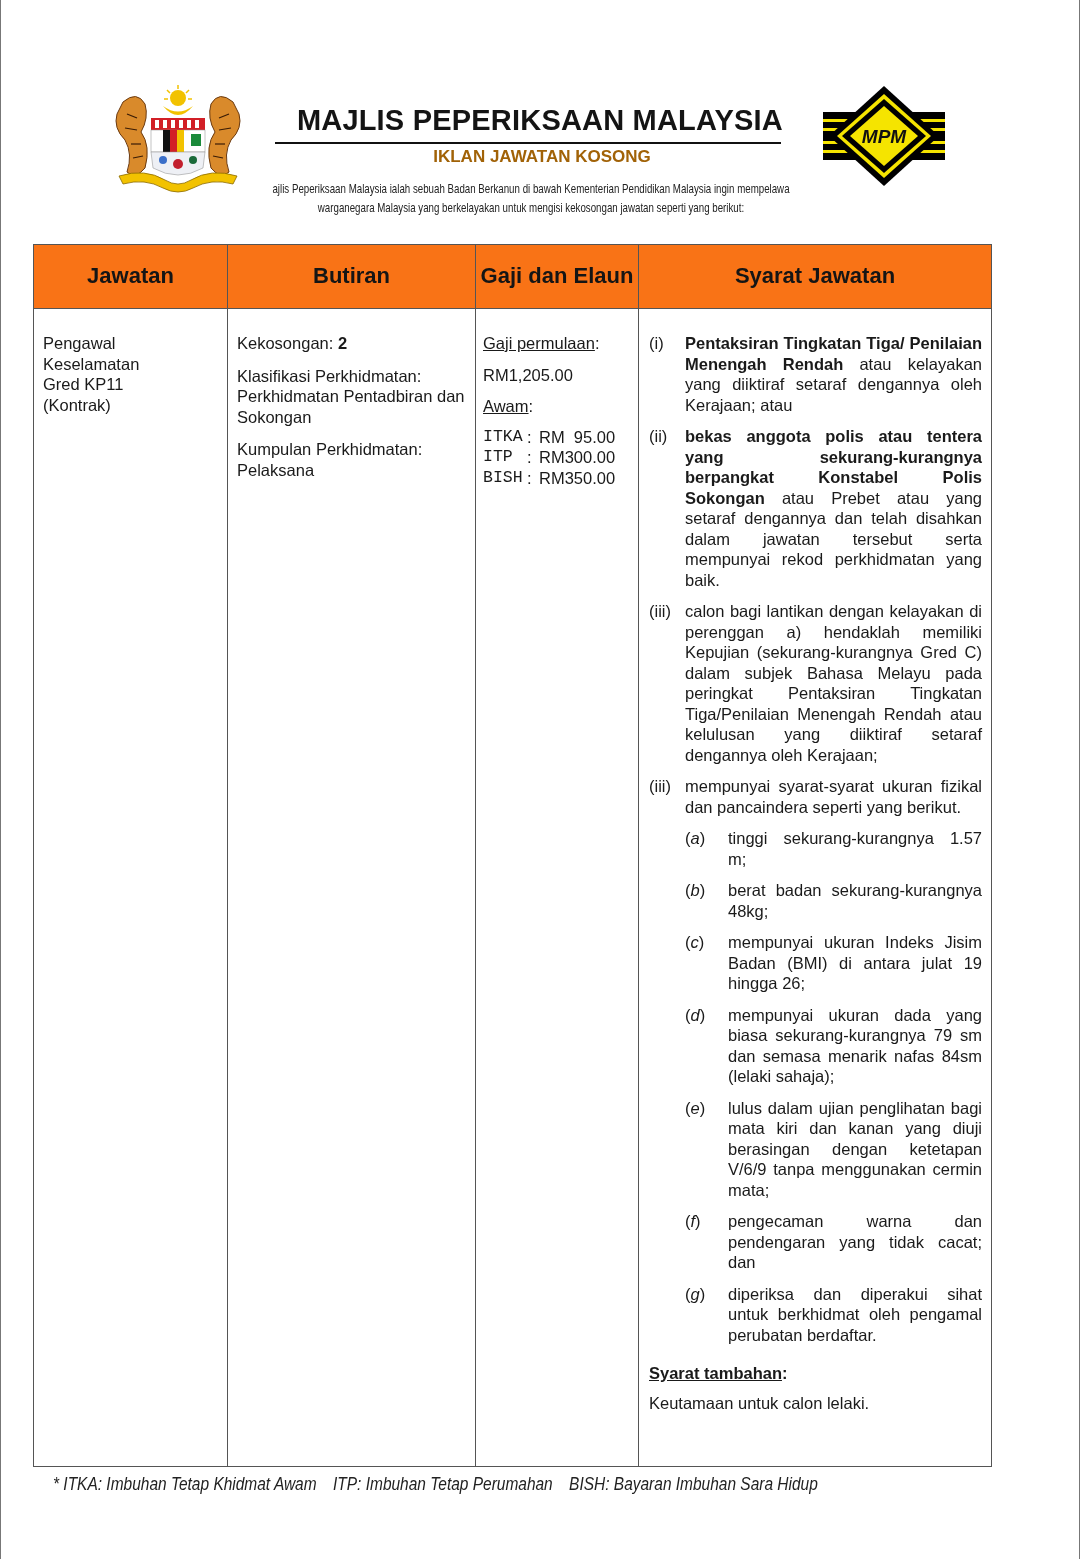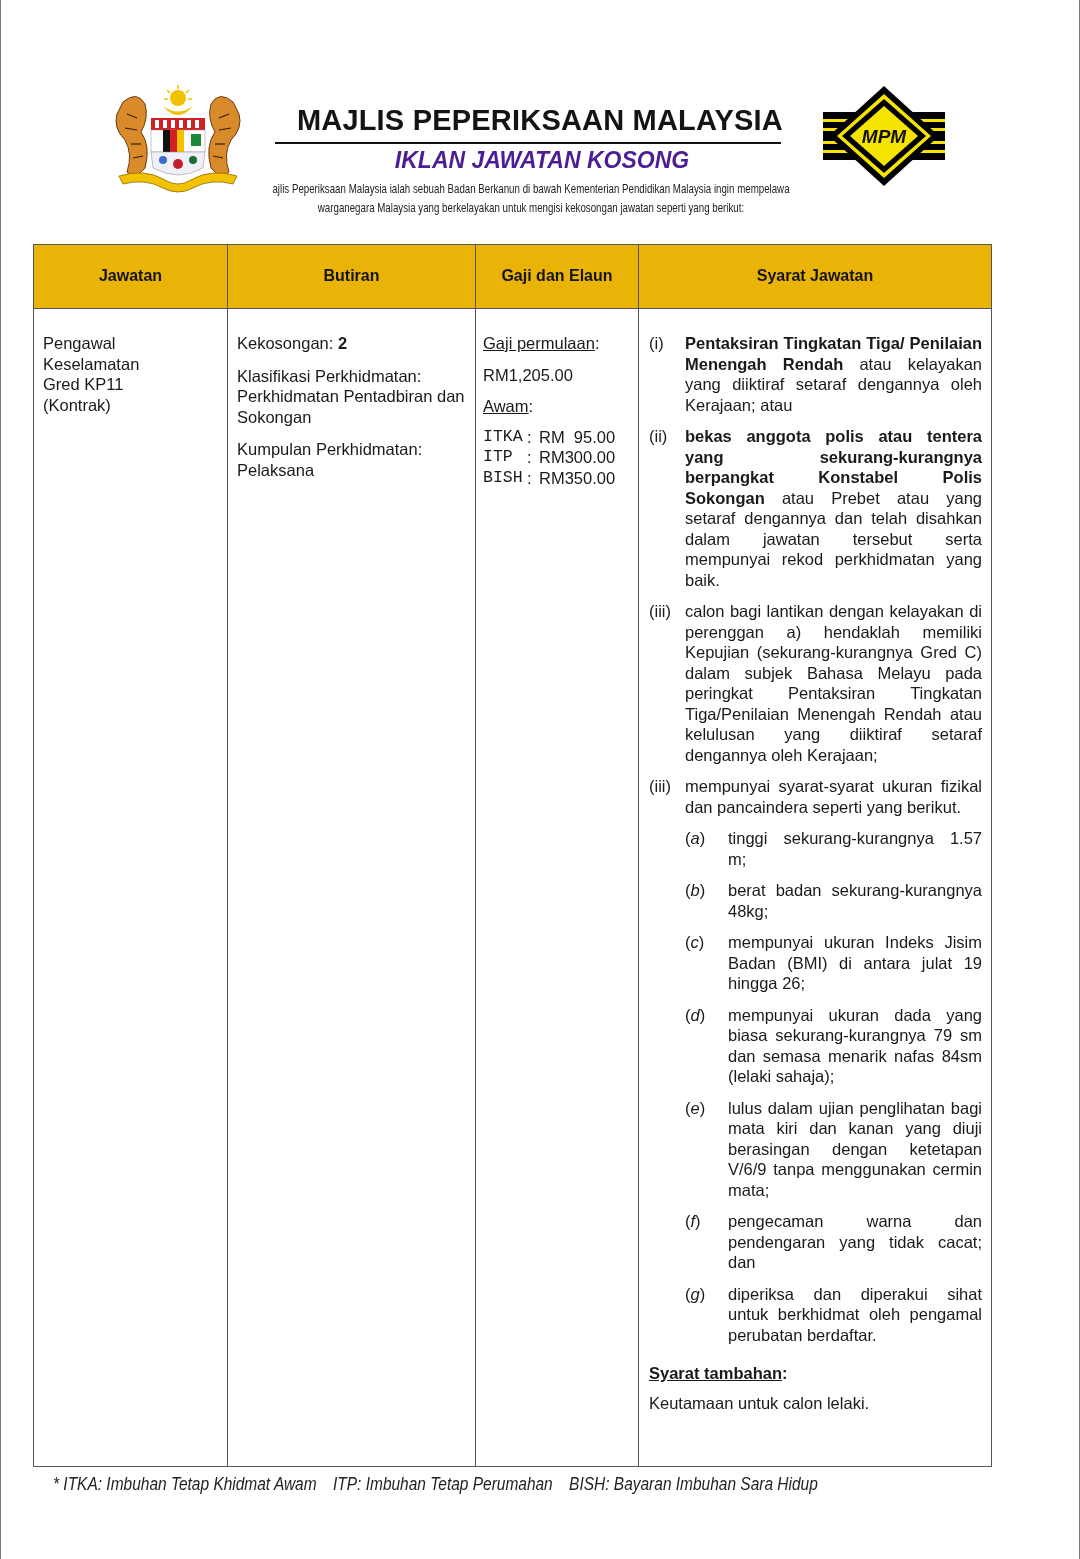--- a/index.html
+++ b/index.html
@@ -14,37 +14,37 @@
   .crest { position: absolute; left: 104px; top: 84px; width: 146px; height: 112px; }
   .mpm-logo { position: absolute; left: 818px; top: 84px; width: 130px; height: 104px; }
   .title {
     position: absolute; left: 274px; width: 508px; top: 104px;
     text-align: right; font-weight: bold; font-size: 29px; letter-spacing: 0.2px;
     color: #141414;
   }
   .title-rule { position: absolute; left: 274px; width: 506px; top: 142px; height: 2px; background: #111; }
   .subtitle {
     position: absolute; left: 274px; width: 534px; top: 147px;
-    text-align: center; font-weight: bold; font-size: 23px; color: #4c1d95; font-style: italic;
+    text-align: center; font-weight: bold; font-size: 17px; color: #a16207;
   }
   .intro-wrap { position: absolute; left: 140px; width: 780px; top: 179px; text-align: center; }
   .intro-wrap .line {
     display: block; font-size: 13.5px; line-height: 19px; color: #222;
     transform: scaleX(0.72); transform-origin: center;
     white-space: nowrap;
   }
 
   table.vacancy {
     position: absolute; left: 32px; top: 244px; width: 958px; height: 1223px;
     border-collapse: collapse; table-layout: fixed;
     font-size: 16.5px; line-height: 20.5px; color: #1a1a1a;
   }
   table.vacancy th, table.vacancy td { border: 1.5px solid #555; }
   table.vacancy th {
-    background: #eab308; height: 64px; font-weight: bold; font-size: 16px;
+    background: #f97316; height: 64px; font-weight: bold; font-size: 22px;
     text-align: center; vertical-align: middle; color: #151515;
   }
   table.vacancy td { vertical-align: top; padding-top: 24px; }
   col.c1 { width: 194px; } col.c2 { width: 248px; } col.c3 { width: 163px; } col.c4 { width: 353px; }
 
   .cell-jawatan { padding-left: 9px; }
   .cell-butiran { padding-left: 9px; padding-right: 8px; }
   .cell-butiran .blk { margin-bottom: 12px; }
   .cell-gaji { padding-left: 7px; }
   .u { text-decoration: underline; }

